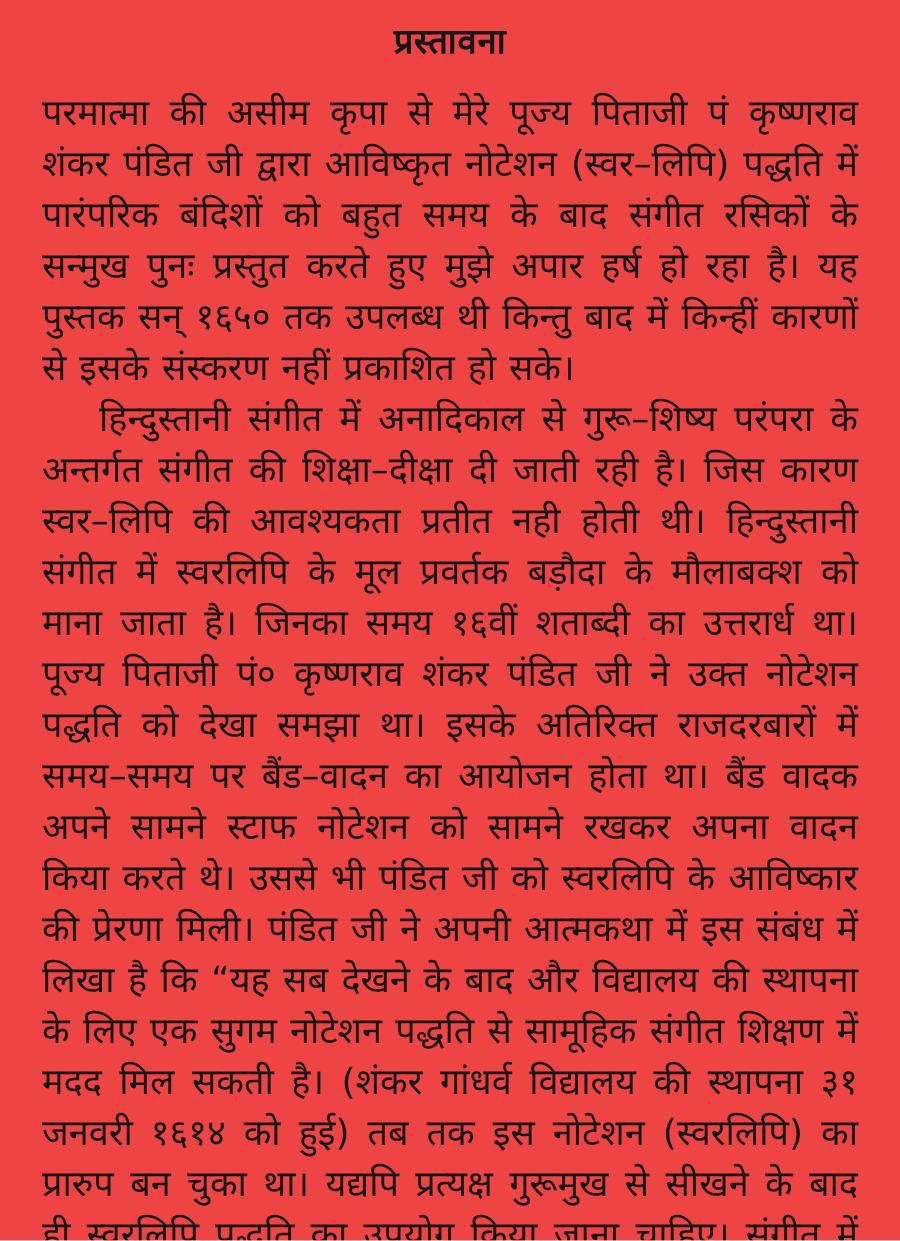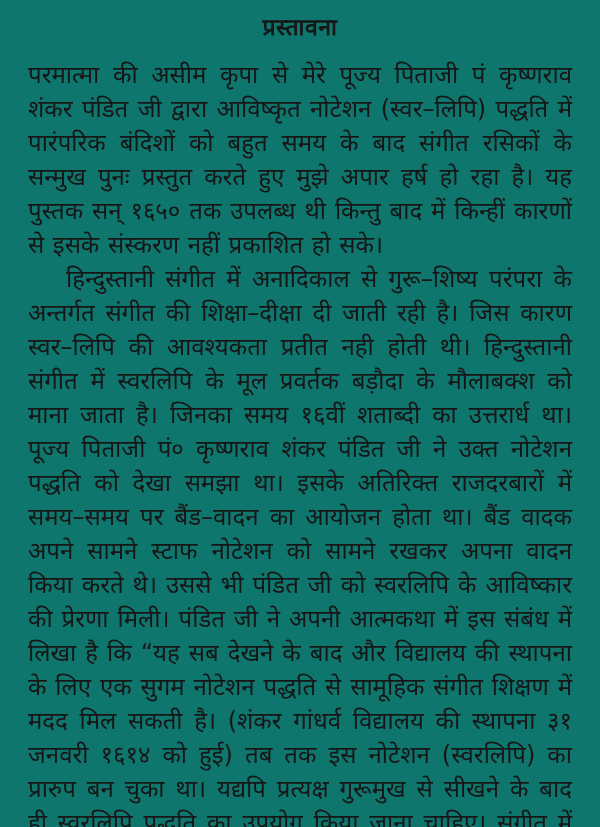--- a/index.html
+++ b/index.html
@@ -5,21 +5,21 @@
   html, body {
     margin: 0;
     padding: 0;
     background: #ffffff;
   }
   .page {
     position: relative;
     width: 600px;
     height: 827px;
     box-sizing: border-box;
-    background: #0f766e;
+    background: #ef4444;
     padding: 6px 28px 0 28px;
     font-family: "DejaVu Sans", sans-serif;
     color: #161616;
     overflow: hidden;
   }
   .title {
     text-align: center;
     font-size: 23px;
     font-weight: bold;
     margin: 4px 0 16px 0;

